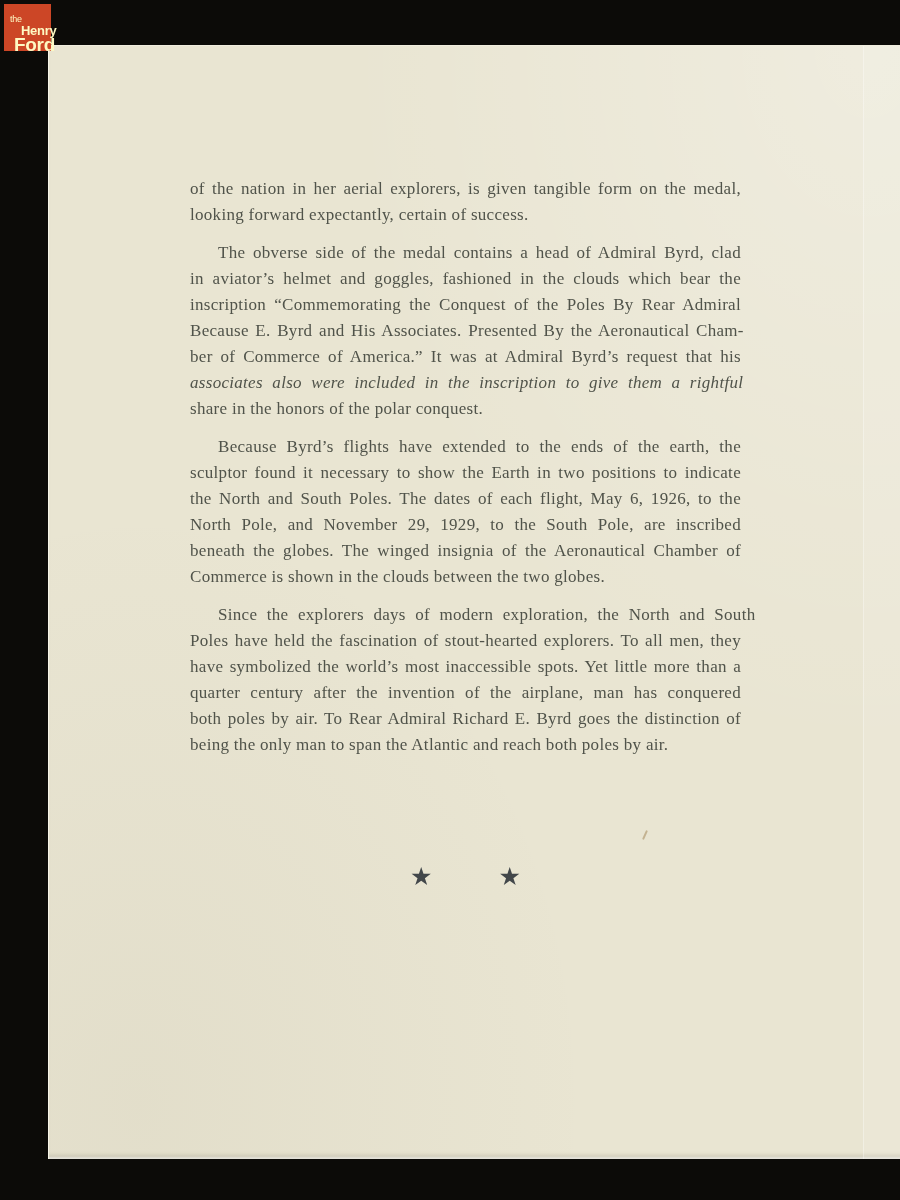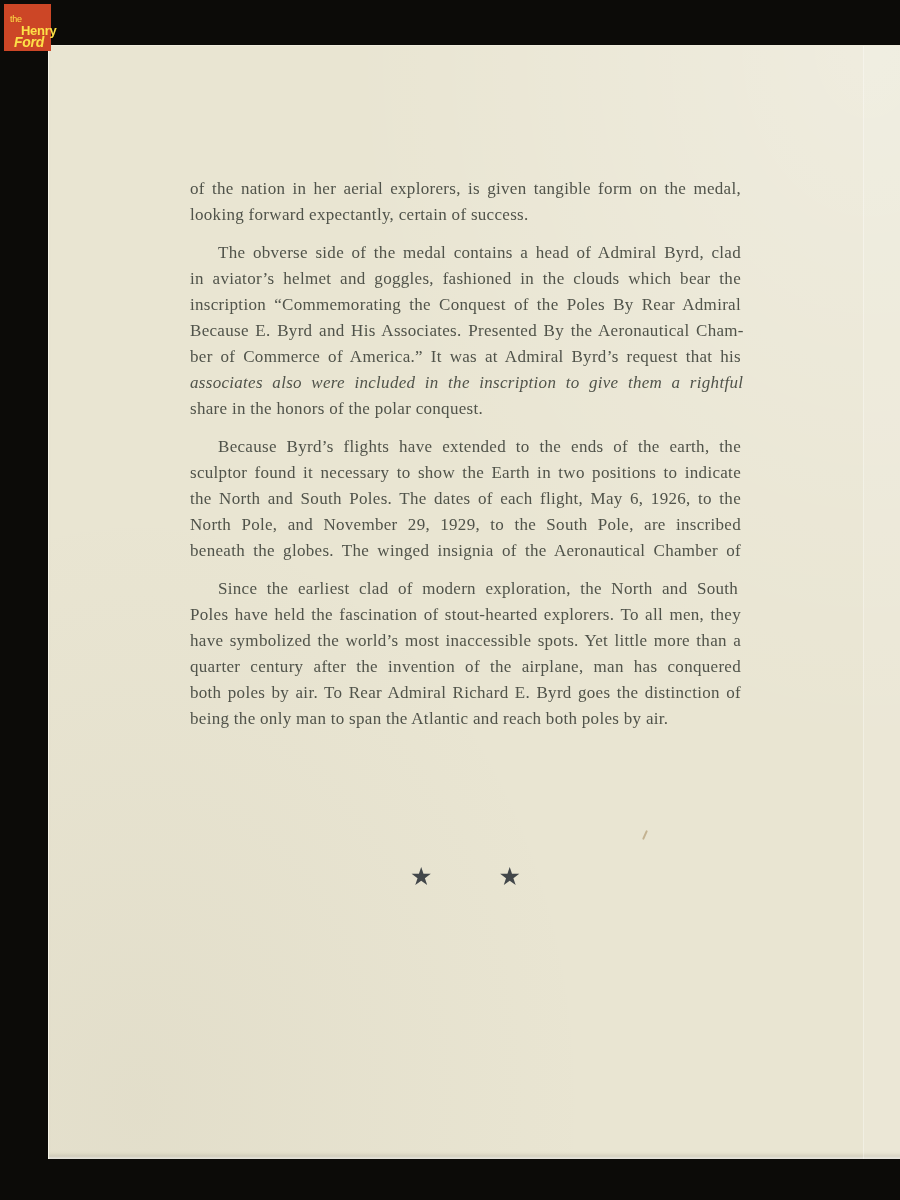--- a/index.html
+++ b/index.html
@@ -19,26 +19,26 @@
   
   .badge {
     position: absolute;
     left: 4px;
     top: 4px;
     width: 47px;
     height: 47px;
     background: #cc4626;
     z-index: 5;
     font-family: "Liberation Sans", sans-serif;
-    color: #fde047;
+    color: #fef9c3;
   }
   .badge span { position: absolute; white-space: nowrap; letter-spacing: -0.3px; }
   .badge .l1 { left: 6px;  top: 10px; font-size: 9px;  font-weight: normal; }
   .badge .l2 { left: 17px; top: 19px; font-size: 13px; font-weight: bold; }
-  .badge .l3 { left: 10px; top: 30px; font-size: 14px; font-weight: bold; font-style: italic; }
+  .badge .l3 { left: 10px; top: 30px; font-size: 19px; font-weight: bold; }
 
   
   .paper {
     position: absolute;
     left: 48px;
     top: 45px;
     width: 852px;
     height: 1113px;
     background:
       radial-gradient(ellipse at 92% 0%, rgba(255,255,255,0.28), rgba(255,255,255,0) 45%),
@@ -142,23 +142,24 @@
           <div class="doc-line"><span style="word-spacing: 3.36979px;">ber of Commerce of America.” It was at Admiral Byrd’s request that his</span></div>
           <div class="doc-line"><span style="word-spacing: 4.90767px; font-style: italic;">associates also were included in the inscription to give them a rightful</span></div>
           <div class="doc-line last"><span>share in the honors of the polar conquest.</span></div>
         </div>
         <div class="paragraph indent">
           <div class="doc-line first"><span style="word-spacing: 5.31818px;">Because Byrd’s flights have extended to the ends of the earth, the</span></div>
           <div class="doc-line"><span style="word-spacing: 2.83203px;">sculptor found it necessary to show the Earth in two positions to indicate</span></div>
           <div class="doc-line"><span style="word-spacing: 2.89732px;">the North and South Poles. The dates of each flight, May 6, 1926, to the</span></div>
           <div class="doc-line"><span style="word-spacing: 5.72727px;">North Pole, and November 29, 1929, to the South Pole, are inscribed</span></div>
           <div class="doc-line"><span style="word-spacing: 3.69687px;">beneath the globes. The winged insignia of the Aeronautical Chamber of</span></div>
+          <div class="doc-line last"><span>Commerce is shown in the clouds between the two globes.</span></div>
         </div>
         <div class="paragraph indent">
-          <div class="doc-line first"><span style="word-spacing: 4.95px;">Since the earliest clad of modern exploration, the North and South</span></div>
+          <div class="doc-line first"><span style="word-spacing: 4.95px;">Since the explorers days of modern exploration, the North and South</span></div>
           <div class="doc-line"><span style="word-spacing: 1.84659px; margin-top: 36px;">Poles have held the fascination of stout-hearted explorers. To all men, they</span></div>
           <div class="doc-line"><span style="word-spacing: 1.81818px;">have symbolized the world’s most inaccessible spots. Yet little more than a</span></div>
           <div class="doc-line"><span style="word-spacing: 5.56094px;">quarter century after the invention of the airplane, man has conquered</span></div>
           <div class="doc-line"><span style="word-spacing: 1.82212px;">both poles by air. To Rear Admiral Richard E. Byrd goes the distinction of</span></div>
           <div class="doc-line last"><span>being the only man to span the Atlantic and reach both poles by air.</span></div>
         </div>
       </div>
 
     <div class="stars-row">
       <span class="star">★</span>

